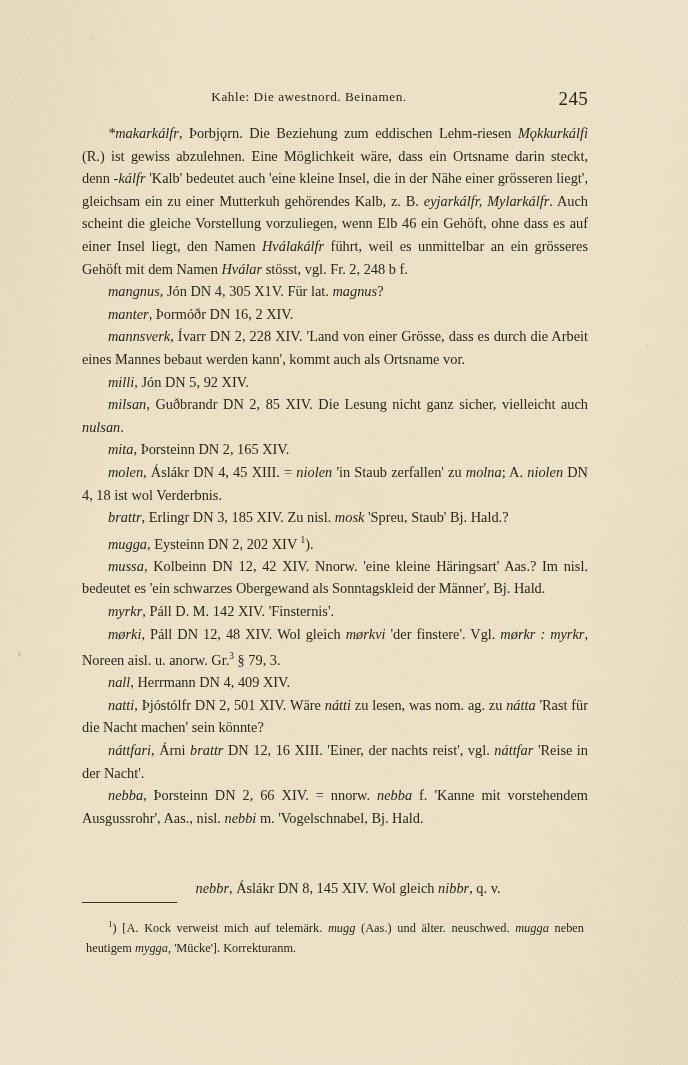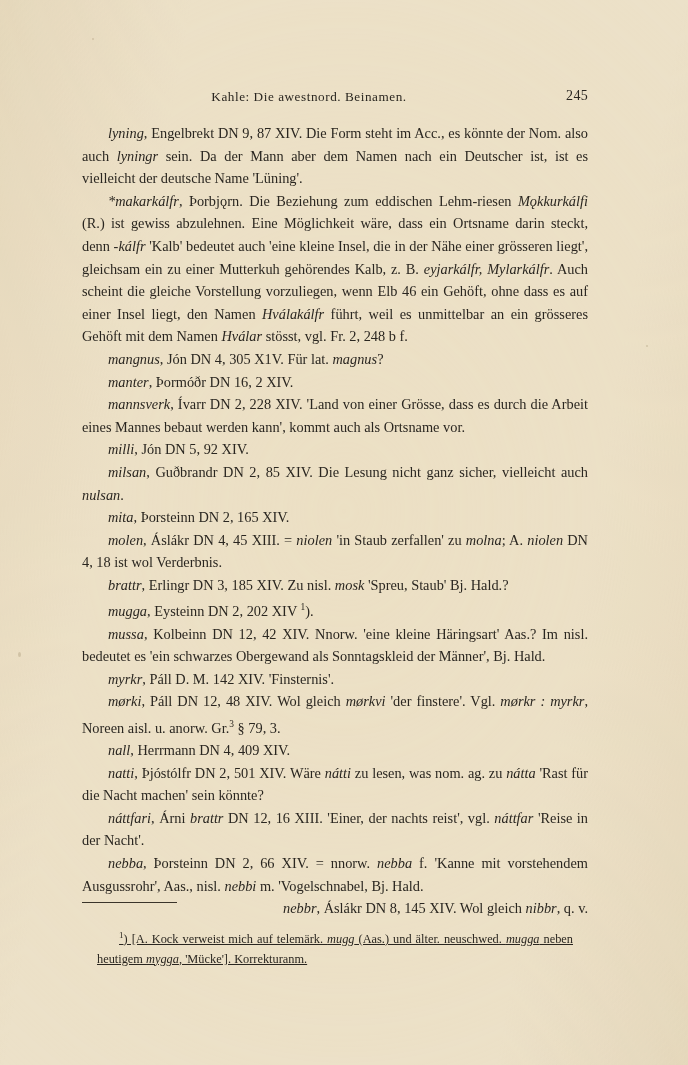--- a/index.html
+++ b/index.html
@@ -49,21 +49,21 @@
     position: absolute;
     left: 50%;
     transform: translateX(-50%);
     white-space: nowrap;
     margin-left: -26px;
   }
   .running-head .rh-folio {
     position: absolute;
     right: 0;
     top: -1px;
-    font-size: 14px;
+    font-size: 19px;
     letter-spacing: .3px;
     font-weight: 400;
   }
 
   
   .body-text {
     position: absolute;
     top: 122px;
     left: 0;
     width: 506px;
@@ -71,21 +71,21 @@
     line-height: 22.6px;
     text-align: justify;
     text-justify: inter-word;
     hyphens: manual;
   }
   .entry {
     margin: 0;
     text-indent: 26px;
     text-align: justify;
   }
-  .entry:last-child { text-align: right; }
+  .entry:last-child { text-align: center; margin-top: 48px; }
   .hw { font-style: italic; }
   .sup {
     font-size: 9.4px;
     vertical-align: 5.5px;
     letter-spacing: 0;
   }
 
   
   .footnote-rule {
     position: absolute;
@@ -98,23 +98,22 @@
   .footnote {
     position: absolute;
     top: 911px;
     left: 0;
     width: 506px;
     font-size: 12.35px;
     line-height: 19.6px;
     text-align: justify;
   }
   .footnote p {
-    margin: 15px;
+    margin: 4px;
     text-indent: 22px;
-    text-decoration: underline;
   }
   .footnote .fn-marker {
     font-size: 9px;
     vertical-align: 5px;
   }
   
   .speck {
     position: absolute;
     background: #b8a887;
     border-radius: 50%;
@@ -128,21 +127,20 @@
 <div class="paper-grain"></div>
 
 <div class="page">
 
   <div class="running-head">
     <span class="rh-title">Kahle: Die awestnord. Beinamen.</span>
     <span class="rh-folio">245</span>
   </div>
 
   <div class="body-text" id="entries-container">
-      <p class="entry"><span class="hw">lyning</span><span>, Engelbrekt DN 9, 87 XIV.  Die Form steht im Acc., es könnte der Nom. also auch </span><span class="hw">lyningr</span><span> sein.  Da der Mann aber dem Namen nach ein Deutscher ist, ist es vielleicht der deutsche Name 'Lüning'.</span></p>
       <p class="entry"><span class="hw">*makarkálfr</span><span>, Þorbjǫrn.  Die Beziehung zum eddischen Lehm-riesen </span><span class="hw">Mǫkkurkálfi</span><span> (R.) ist gewiss abzulehnen.  Eine Möglichkeit wäre, dass ein Ortsname darin steckt, denn </span><span class="hw">-kálfr</span><span> 'Kalb' bedeutet auch 'eine kleine Insel, die in der Nähe einer grösseren liegt', gleichsam ein zu einer Mutterkuh gehörendes Kalb, z. B. </span><span class="hw">eyjarkálfr, Mylarkálfr</span><span>.  Auch scheint die gleiche Vorstellung vorzuliegen, wenn Elb 46 ein Gehöft, ohne dass es auf einer Insel liegt, den Namen </span><span class="hw">Hválakálfr</span><span> führt, weil es unmittelbar an ein grösseres Gehöft mit dem Namen </span><span class="hw">Hválar</span><span> stösst, vgl. Fr. 2, 248 b f.</span></p>
       <p class="entry"><span class="hw">mangnus</span><span>, Jón DN 4, 305 X1V.  Für lat. </span><span class="hw">magnus</span><span>?</span></p>
       <p class="entry"><span class="hw">manter</span><span>, Þormóðr DN 16, 2 XIV.</span></p>
       <p class="entry"><span class="hw">mannsverk</span><span>, Ívarr DN 2, 228 XIV.  'Land von einer Grösse, dass es durch die Arbeit eines Mannes bebaut werden kann', kommt auch als Ortsname vor.</span></p>
       <p class="entry"><span class="hw">milli</span><span>, Jón DN 5, 92 XIV.</span></p>
       <p class="entry"><span class="hw">milsan</span><span>, Guðbrandr DN 2, 85 XIV.  Die Lesung nicht ganz sicher, vielleicht auch </span><span class="hw">nulsan</span><span>.</span></p>
       <p class="entry"><span class="hw">mita</span><span>, Þorsteinn DN 2, 165 XIV.</span></p>
       <p class="entry"><span class="hw">molen</span><span>, Áslákr DN 4, 45 XIII. = </span><span class="hw">niolen</span><span> 'in Staub zerfallen' zu </span><span class="hw">molna</span><span>; A. </span><span class="hw">niolen</span><span> DN 4, 18 ist wol Verderbnis.</span></p>
       <p class="entry"><span class="hw">brattr</span><span>, Erlingr DN 3, 185 XIV.  Zu nisl. </span><span class="hw">mosk</span><span> 'Spreu, Staub' Bj. Hald.?</span></p>
       <p class="entry"><span class="hw">mugga</span><span>, Eysteinn DN 2, 202 XIV </span><span class="sup">1</span><span>).</span></p>

